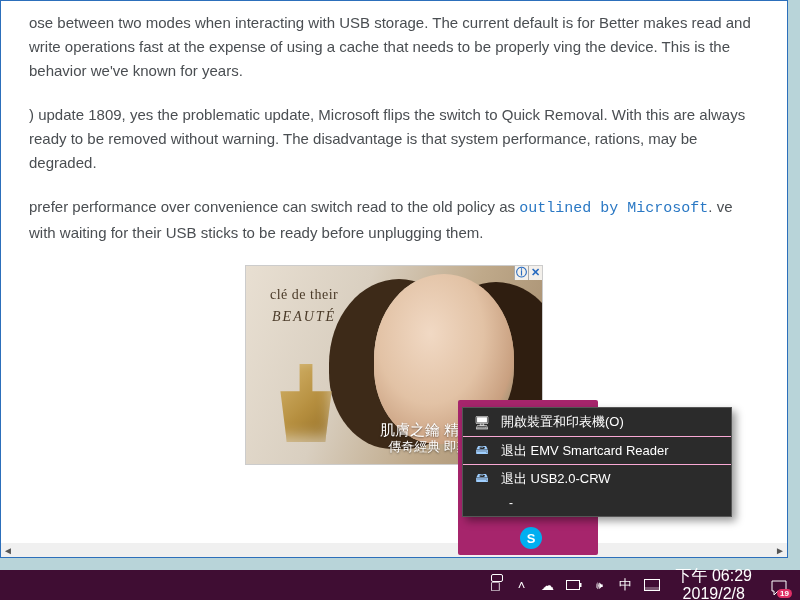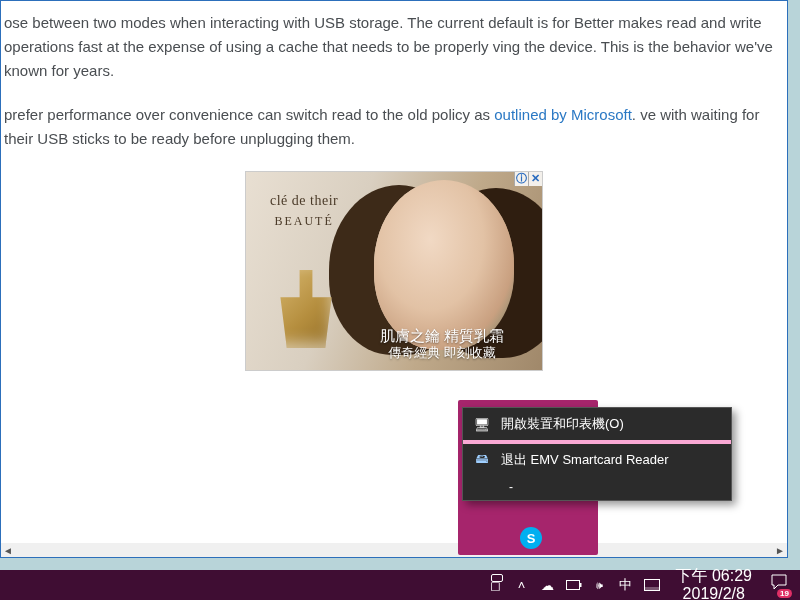--- a/index.html
+++ b/index.html
@@ -10,30 +10,30 @@
     overflow: hidden;
     position: relative;
   }
   .window {
     position: absolute;
     left: 0; top: 0; right: 12px; bottom: 42px;
     background: #fff;
     border: 1px solid #2c6fbb;
   }
   .content {
-    padding: 10px 3px;
+    padding: 10px 28px;
     font-size: 15px;
     line-height: 1.6;
     color: #4a4e52;
     width: 100%;
     height: calc(100% - 14px);
     overflow: hidden;
   }
   .content p { margin-bottom: 20px; }
-  .content a { color: #2a78c4; text-decoration: none; }
+  .content a { color: #2a78c4; text-decoration: none; font-family: Liberation Mono, monospace; }
   .ad-wrap {
     display: flex; justify-content: center;
     margin-top: 10px;
   }
   .ad {
     width: 298px; height: 200px;
     border: 1px solid #ccc;
     position: relative;
     background: linear-gradient(110deg, #e8dfd2 0%, #d9cfc0 35%, #bfa98a 65%, #a0886a 100%);
     overflow: hidden;
@@ -48,21 +48,21 @@
     display: flex; align-items: center; justify-content: center;
     color: #2a6bbf; font-weight: bold;
     border-left: 1px solid #aaa;
   }
   .ad-logo {
     position: absolute; top: 18px; left: 24px;
     font-family: Georgia, serif;
     font-size: 14px; letter-spacing: 0.5px;
     color: #4a3a28;
   }
-  .ad-logo small { display: block; font-size: 12px; letter-spacing: 2px; text-align: center; }
+  .ad-logo small { display: block; font-size: 14px; letter-spacing: 2px; text-align: center; font-style: italic; }
   .ad-face {
     position: absolute;
     right: 28px; top: 8px;
     width: 140px; height: 170px;
     border-radius: 50% 50% 45% 45%;
     background: radial-gradient(ellipse at 40% 35%, #f1d9c4 0%, #e2c2a5 45%, #c9a080 72%, transparent 78%);
     box-shadow: -45px 5px 0 0 #3d2a18, 52px 8px 0 0 #2f1e10;
   }
   .ad-bottle {
     position: absolute; left: 28px; bottom: 22px;
@@ -112,24 +112,24 @@
     width: 270px;
     background: #2b2b2b;
     color: #fff;
     font-size: 13px;
     box-shadow: 4px 4px 8px rgba(0,0,0,0.4);
     border: 1px solid #555;
   }
   .context-menu .item {
     display: flex; align-items: center;
     height: 28px;
-    padding: 16px 10px;
+    padding: 8px 10px;
     cursor: default;
   }
-  .context-menu .item.sep-top { border-top: 4px solid #f9a8d4; }
+  .context-menu .item.sep-top { border-top: 1px solid #f9a8d4; }
   .context-menu .sub-item {
     display: flex; align-items: center;
     height: 24px;
     padding: 0 10px 3px 46px;
     font-size: 12px;
   }
   .context-menu .icon {
     width: 18px; height: 18px;
     display: inline-flex; align-items: center; justify-content: center;
     margin-right: 10px;
@@ -156,21 +156,21 @@
     display: inline-flex; align-items: center; justify-content: center;
     color: #fff; font-size: 13px; cursor: pointer;
   }
   .taskbar .clock {
     text-align: center; line-height: 1.15; font-size: 16px;
     padding: 0 6px; cursor: pointer;
   }
   .taskbar .notif {
     position: relative;
     width: 22px; height: 22px;
-    display: flex; align-items: flex-start; justify-content: center;
+    display: flex; align-items: flex-end; justify-content: center;
     cursor: pointer;
   }
   .taskbar .notif svg { width: 16px; height: 16px; }
   .taskbar .notif .badge {
     position: absolute; right: -2px; bottom: -2px;
     background: #e02f66; color: #fff;
     font-size: 8px; font-weight: bold;
     border-radius: 7px; padding: 0 3px;
     min-width: 12px; text-align: center;
   }
@@ -180,20 +180,21 @@
     width: 12px; height: 8px; border-radius: 2px;
     background: #3f0d33; border: 1px solid #fff;
   }
 </style>
 </head>
 <body>
 
 <div class="window">
   <div class="content">
     <p>ose between two modes when interacting with USB storage. The current default is for Better makes read and write operations fast at the expense of using a cache that needs to be properly ving the device. This is the behavior we've known for years.</p>
+    <p>) update 1809, yes the problematic update, Microsoft flips the switch to Quick Removal. With this are always ready to be removed without warning. The disadvantage is that system performance, rations, may be degraded.</p>
     <p>
       <span> prefer performance over convenience can switch read to the old policy as </span><a href="#">outlined by Microsoft</a><span>. ve with waiting for their USB sticks to be ready before unplugging them.</span>
     </p>
 
     <div class="ad-wrap">
       <div class="ad">
         <div class="ad-logo">
           <span>clé de their</span>
           <small>BEAUTÉ</small>
         </div>
@@ -223,20 +224,24 @@
 </div>
 
 <div class="context-menu">
   <div class="item">
     <span class="icon devices-icon"></span>
     <span>開啟裝置和印表機(O)</span>
   </div>
   <div class="item sep-top">
     <span class="icon drive-icon"></span>
     <span>退出 EMV Smartcard Reader</span>
+  </div>
+  <div class="item sep-top">
+    <span class="icon drive-icon"></span>
+    <span>退出 USB2.0-CRW</span>
   </div>
   <div class="sub-item">
     <span>- </span>
   </div>
 </div>
 
 <div class="taskbar">
   <div class="tray">
     <span class="icon cortana-icon">
       <span class="dup"></span>

